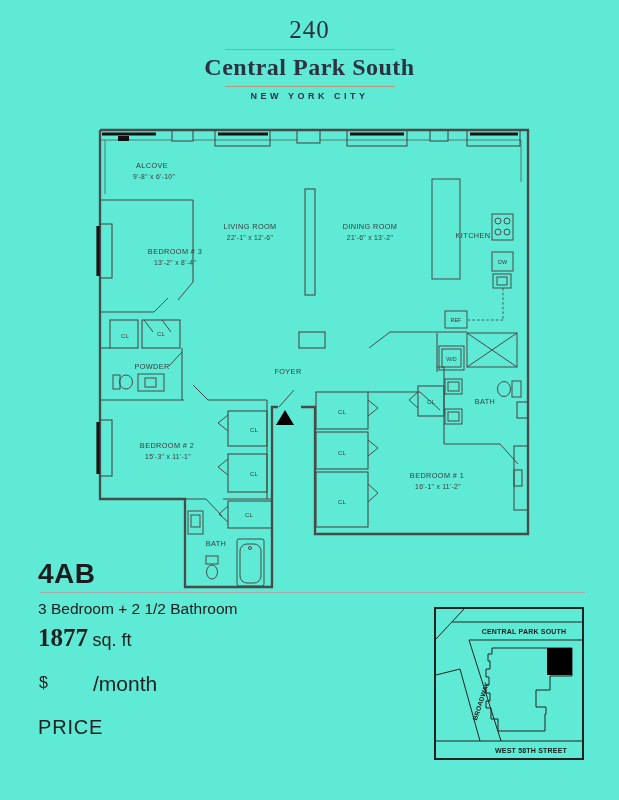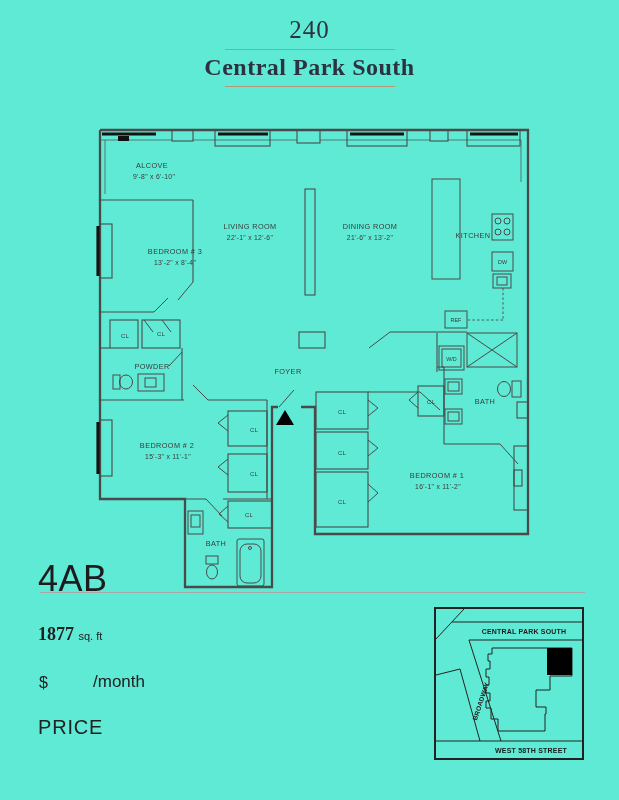--- a/index.html
+++ b/index.html
@@ -20,45 +20,46 @@
   .winbar{stroke:#111;stroke-width:3.2;fill:none;}
   .fix{stroke:#4a4a4a;fill:none;stroke-width:1;}
   .dash{stroke:#4a4a4a;fill:none;stroke-width:.9;stroke-dasharray:2.5 2.2;}
   .door{stroke:#4a4a4a;fill:none;stroke-width:1;}
   .rlabel{font-family:"Liberation Sans",sans-serif;font-size:7.3px;fill:#3a3a3a;letter-spacing:.4px;}
   .rdims{font-family:"Liberation Sans",sans-serif;font-size:6.8px;fill:#3a3a3a;letter-spacing:.3px;}
   .slabel{font-family:"Liberation Sans",sans-serif;font-size:6px;fill:#3a3a3a;letter-spacing:.2px;}
   .xlabel{font-family:"Liberation Sans",sans-serif;font-size:5.4px;fill:#3a3a3a;}
   .tmid{text-anchor:middle;}
   
-  .unit{position:absolute;left:38px;top:558px;font-size:36px;font-weight:normal;color:#1c1c1e;letter-spacing:.5px;}
+  .unit{position:absolute;left:38px;top:558px;font-size:28px;font-weight:bold;color:#1c1c1e;letter-spacing:.5px;}
   .sep{position:absolute;left:40px;top:592px;width:545px;height:1px;background:#a9a9a9;}
   .layout-line{position:absolute;left:38px;top:600px;font-size:15.5px;color:#202022;}
   .area-line{position:absolute;left:38px;top:624px;color:#202022;}
-  .area-val{font-family:"Liberation Serif",serif;font-size:18px;font-weight:bold;}
-  .area-unit{font-size:11px;text-align:center;}
+  .area-val{font-family:"Liberation Serif",serif;font-size:25px;font-weight:bold;}
+  .area-unit{font-size:18px;text-align:center;}
   .cur{position:absolute;left:39px;top:674px;font-size:16px;color:#202022;}
-  .permonth{position:absolute;left:93px;top:672px;font-size:17px;color:#202022;}
+  .permonth{position:absolute;left:93px;top:672px;font-size:21px;color:#202022;}
   .price-lb{position:absolute;left:38px;top:716px;font-size:20px;letter-spacing:.8px;color:#202022;}
   
   .minimap{position:absolute;left:434px;top:607px;}
   .mline{stroke:#222;fill:none;stroke-width:1;}
   .mborder{stroke:#222;fill:none;stroke-width:2;}
   .mtext{font-family:"Liberation Sans",sans-serif;font-size:7px;font-weight:bold;fill:#1b1b1b;letter-spacing:.2px;}
 </style>
 </head>
 <body>
 
 <div class="page">
 
   <div class="hdr">
     <div class="hdr-num">240</div>
     <div class="hdr-rule"></div>
     <div class="hdr-name">Central Park South</div>
     <div class="hdr-rule"></div>
+    <div class="hdr-city">NEW YORK CITY</div>
   </div>
 
   <div class="plan">
   <svg width="447" height="468" viewBox="0 0 447 468">
 
     <g>
       <path class="wall-outer" d="M12,6 L440,6 L440,410 L227,410 L227,283 L213,283"></path>
       <path class="wall-outer" d="M190,283 L184,283 L184,463 L97,463 L97,375 L12,375 L12,6"></path>
       <path class="wall-thin" d="M12,16 H84 M105,16 H209 M232,16 H342 M360,16 H433"></path>
       <path class="wall-thin" d="M433,16 V58 M17,16 V70"></path>
@@ -216,20 +217,21 @@
       <text class="slabel tmid" x="343" y="280">CL</text>
       <text class="xlabel tmid" x="368" y="198">REF</text>
       <text class="xlabel tmid" x="363.5" y="237">W/D</text>
       <text class="xlabel tmid" x="414.5" y="140">DW</text>
     </g>
   </svg>
   </div>
 
   <div class="unit">4AB</div>
   <div class="sep"></div>
+  <div class="layout-line">3 Bedroom + 2 1/2 Bathroom</div>
   <div class="area-line">
     <span class="area-val">1877</span>
     <span class="area-unit">sq. ft</span>
   </div>
   <div class="cur">$</div>
   <div class="permonth">/month</div>
   <div class="price-lb">PRICE</div>
 
   <div class="minimap">
   <svg width="151" height="154" viewBox="0 0 151 154">

